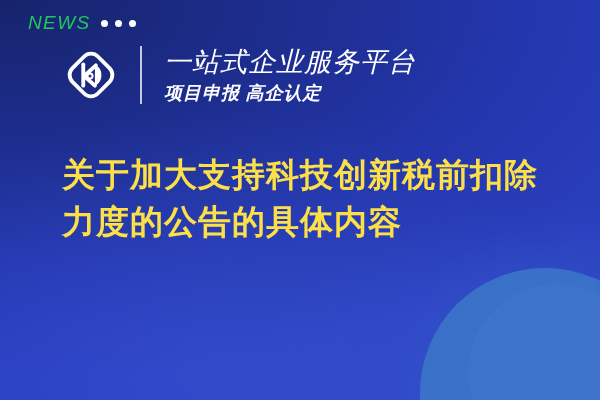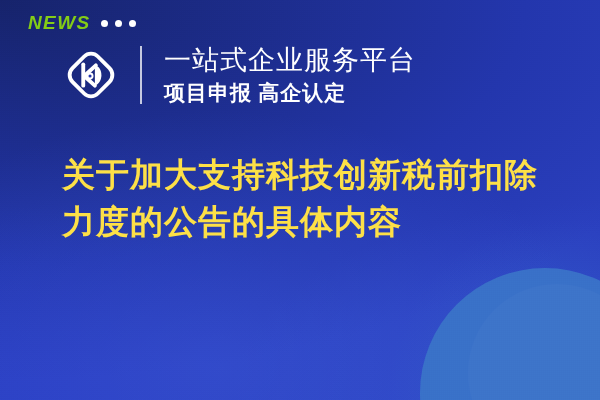--- a/index.html
+++ b/index.html
@@ -91,24 +91,24 @@
     position: absolute;
     left: 28px;
     top: 13px;
     display: flex;
     align-items: center;
     gap: 10px;
     z-index: 6;
   }
   .kicker-text {
     font-size: 19px;
-    font-weight: 700;
+    font-weight: 400;
     font-style: italic;
     letter-spacing: 1.4px;
-    color: #84cc16;
+    color: #22c55e;
     line-height: 1;
   }
   .kicker-dots {
     display: flex;
     align-items: center;
     gap: 7px;
     padding-top: 1px;
   }
   .kicker-dots i {
     display: block;
@@ -178,32 +178,33 @@
     height: 58px;
     background: rgba(255,255,255,0.75);
     margin: 0 22px 0 18px;
     flex: none;
   }
 
   .tagline-block {
     display: flex;
     flex-direction: column;
     justify-content: center;
+    font-style: italic;
   }
   .tagline-main {
     font-size: 27px;
     color: #ffffff;
     letter-spacing: 1px;
     line-height: 1.15;
     white-space: nowrap;
   }
   .tagline-sub {
     margin-top: 5px;
     font-family: "Liberation Serif", "DejaVu Serif", serif;
-    font-size: 21px;
+    font-size: 18px;
     font-weight: 700;
     color: #ffffff;
     letter-spacing: 1px;
     line-height: 1.15;
     white-space: nowrap;
   }
 
   
   .headline {
     position: absolute;

